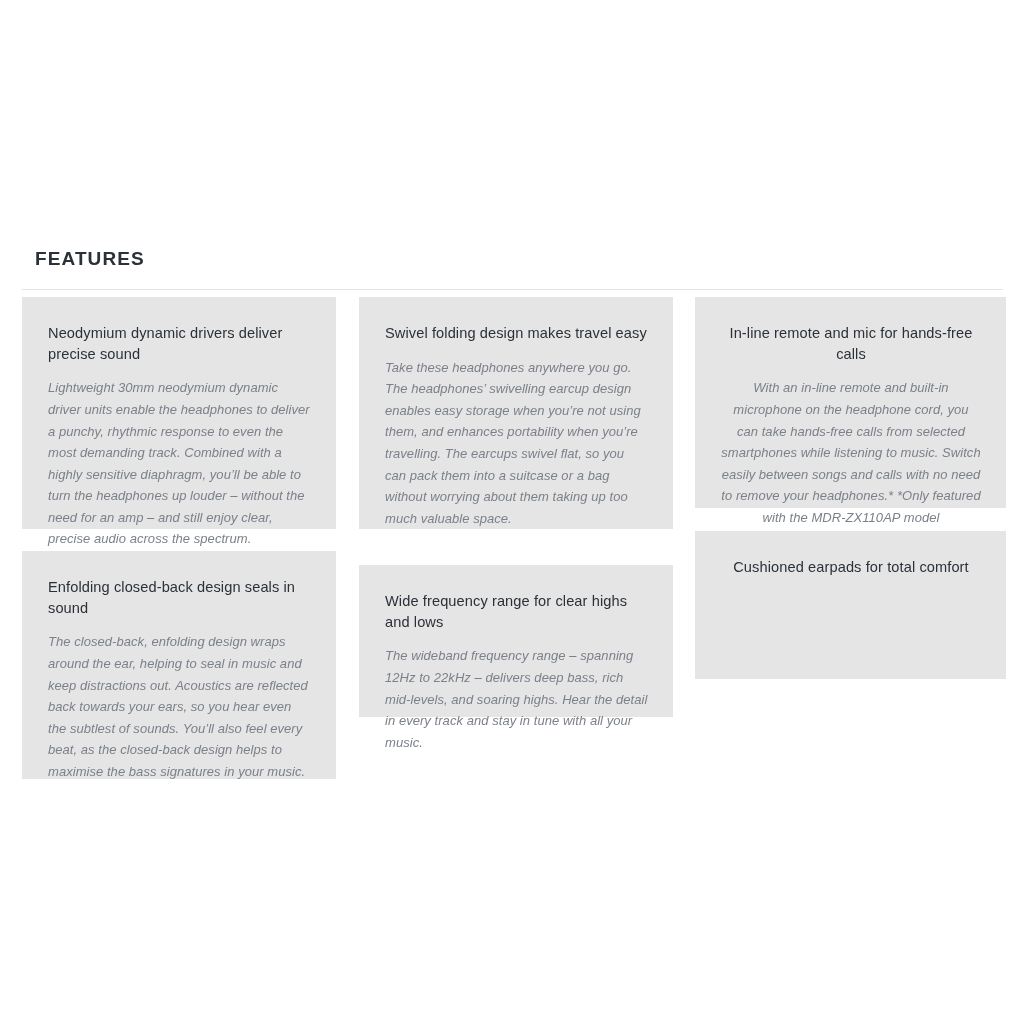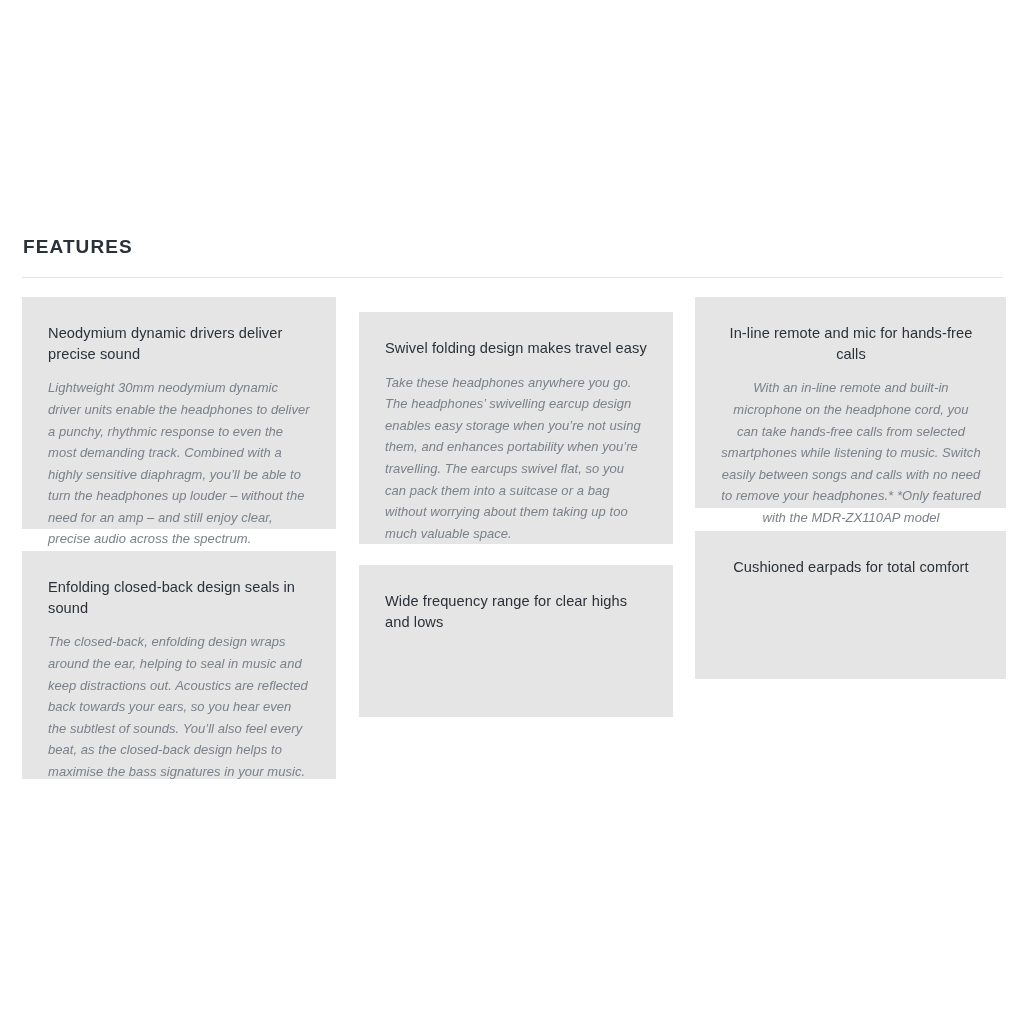--- a/index.html
+++ b/index.html
@@ -28,21 +28,21 @@
     top: 236px;
     width: 981px;
   }
 
   .section-heading {
     font-size: 19px;
     font-weight: bold;
     letter-spacing: 1.1px;
     color: #2b3138;
     line-height: 1.2;
-    margin: 0;
+    margin: 12px;
     padding: 0 0 0 1px;
   }
 
   .section-divider {
     margin-top: 18px;
     width: 981px;
     height: 1px;
     background: #e3e5e8;
   }
 
@@ -79,21 +79,21 @@
     font-style: italic;
   }
 
   
   .col1 { left: 0px;   width: 314px; }
   .col2 { left: 337px; width: 314px; }
   .col3 { left: 673px; width: 311px; text-align: center; }
 
   
   .card-1 { top: 0px;   height: 232px; }
-  .card-2 { top: 0px;   height: 232px; margin-top: 15px; }
+  .card-2 { top: 0px;   height: 232px; }
   .card-3 { top: 0px;   height: 211px; }
   .card-4 { top: 254px; height: 228px; }
   .card-5 { top: 268px; height: 152px; }
   .card-6 { top: 234px; height: 148px; }
 </style>
 </head>
 <body>
 
 <div class="page">
 
@@ -119,20 +119,21 @@
       <p class="card-body">With an in-line remote and built-in microphone on the headphone cord, you can take hands-free calls from selected smartphones while listening to music. Switch easily between songs and calls with no need to remove your headphones.* *Only featured with the MDR-ZX110AP model</p>
     </div>
 
     <div class="card col1 card-4">
       <h3 class="card-title">Enfolding closed-back design seals in sound</h3>
       <p class="card-body">The closed-back, enfolding design wraps around the ear, helping to seal in music and keep distractions out. Acoustics are reflected back towards your ears, so you hear even the subtlest of sounds. You’ll also feel every beat, as the closed-back design helps to maximise the bass signatures in your music.</p>
     </div>
 
     <div class="card col2 card-5">
       <h3 class="card-title">Wide frequency range for clear highs and lows</h3>
+      <p class="card-body">The wideband frequency range – spanning 12Hz to 22kHz – delivers deep bass, rich mid-levels, and soaring highs. Hear the detail in every track and stay in tune with all your music.</p>
     </div>
 
     <div class="card col3 card-6">
       <h3 class="card-title">Cushioned earpads for total comfort</h3>
     </div>
 
   </div>
 
 </div>
 

